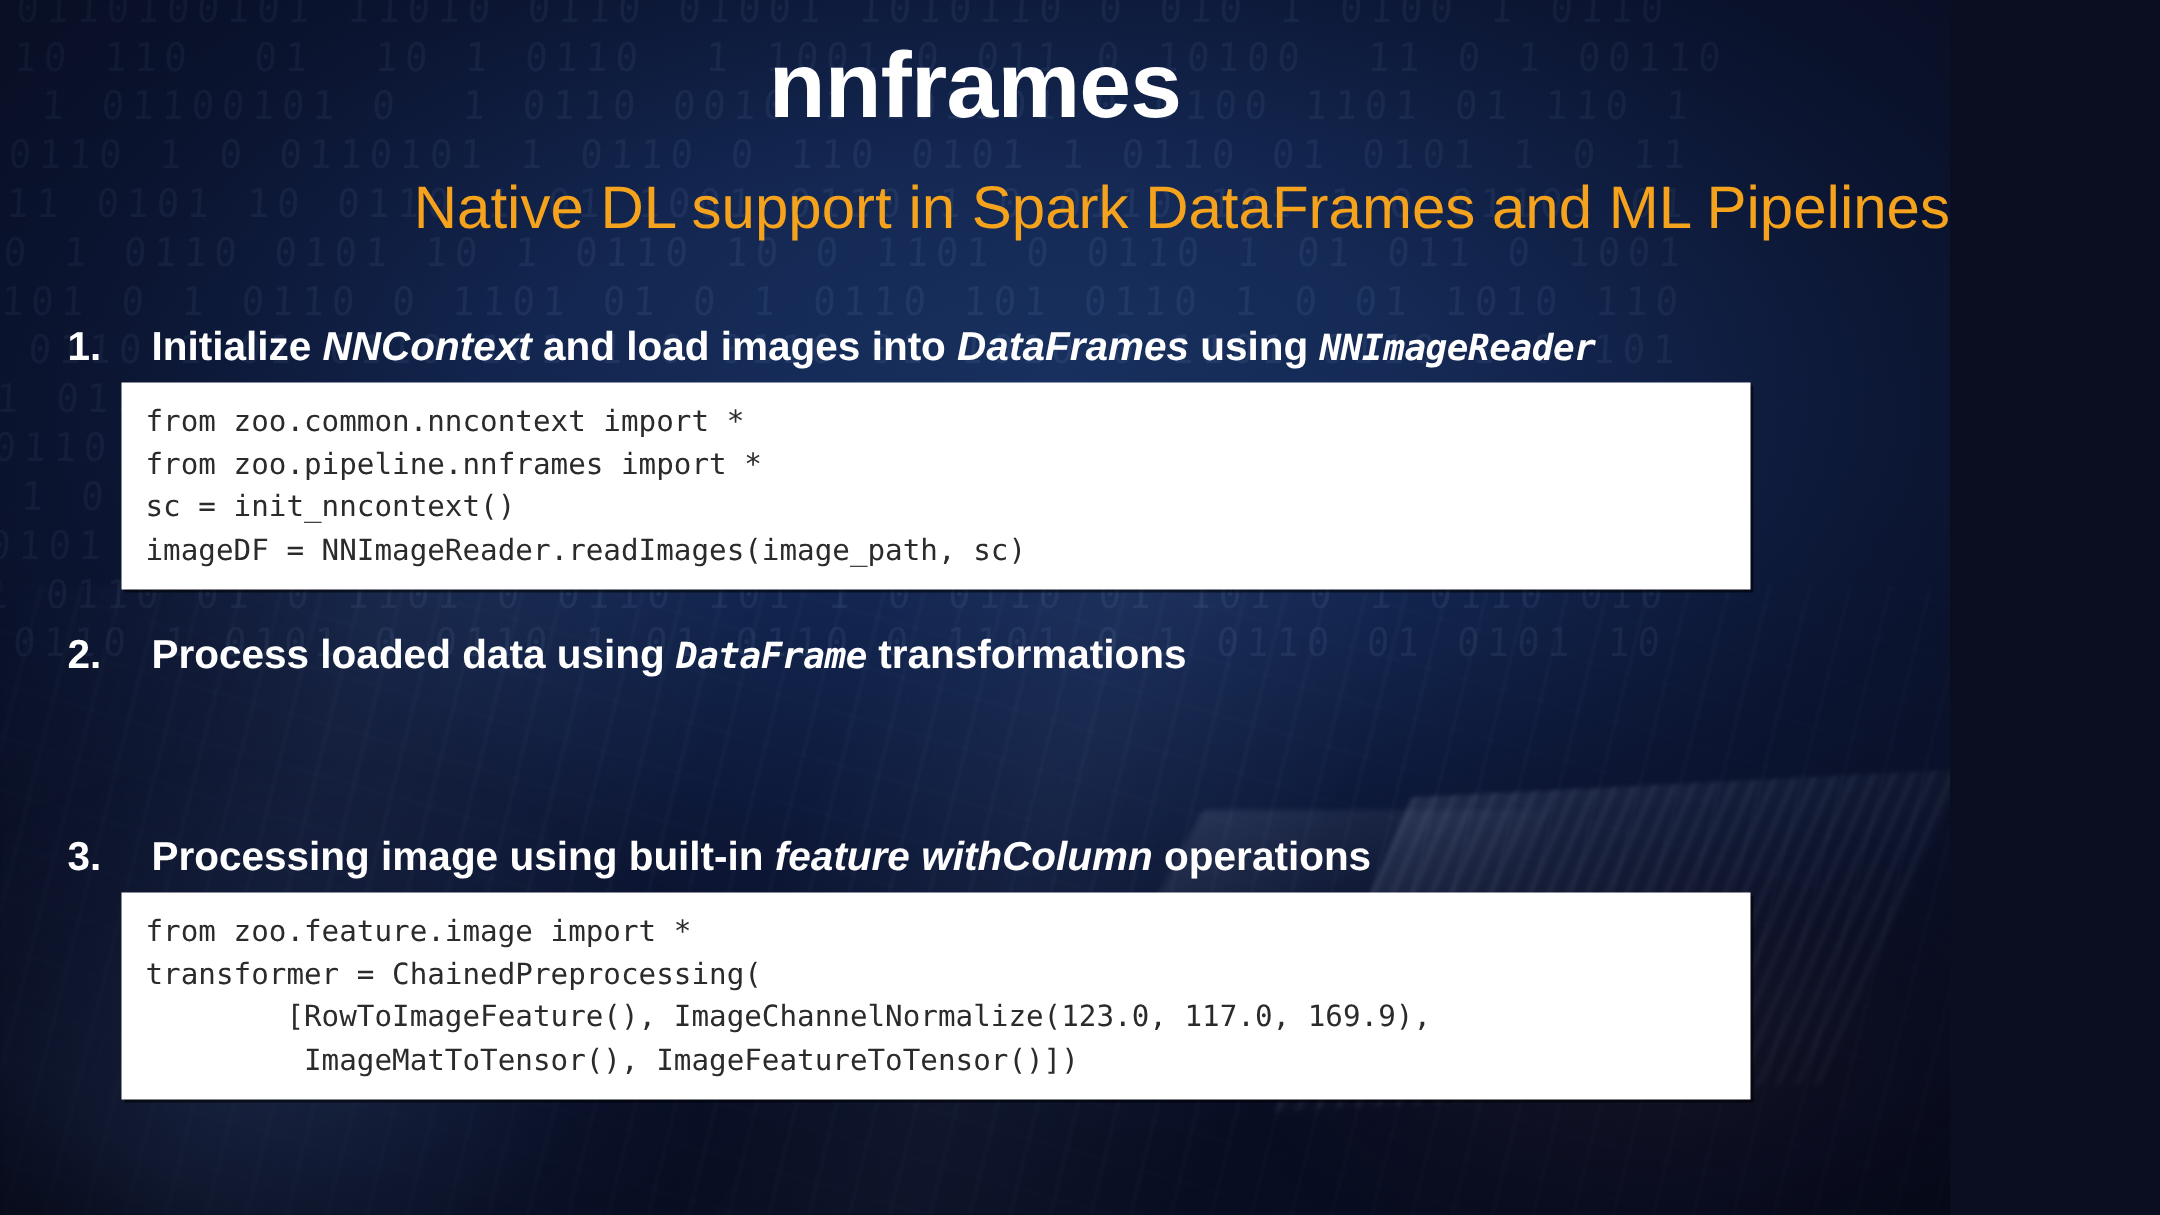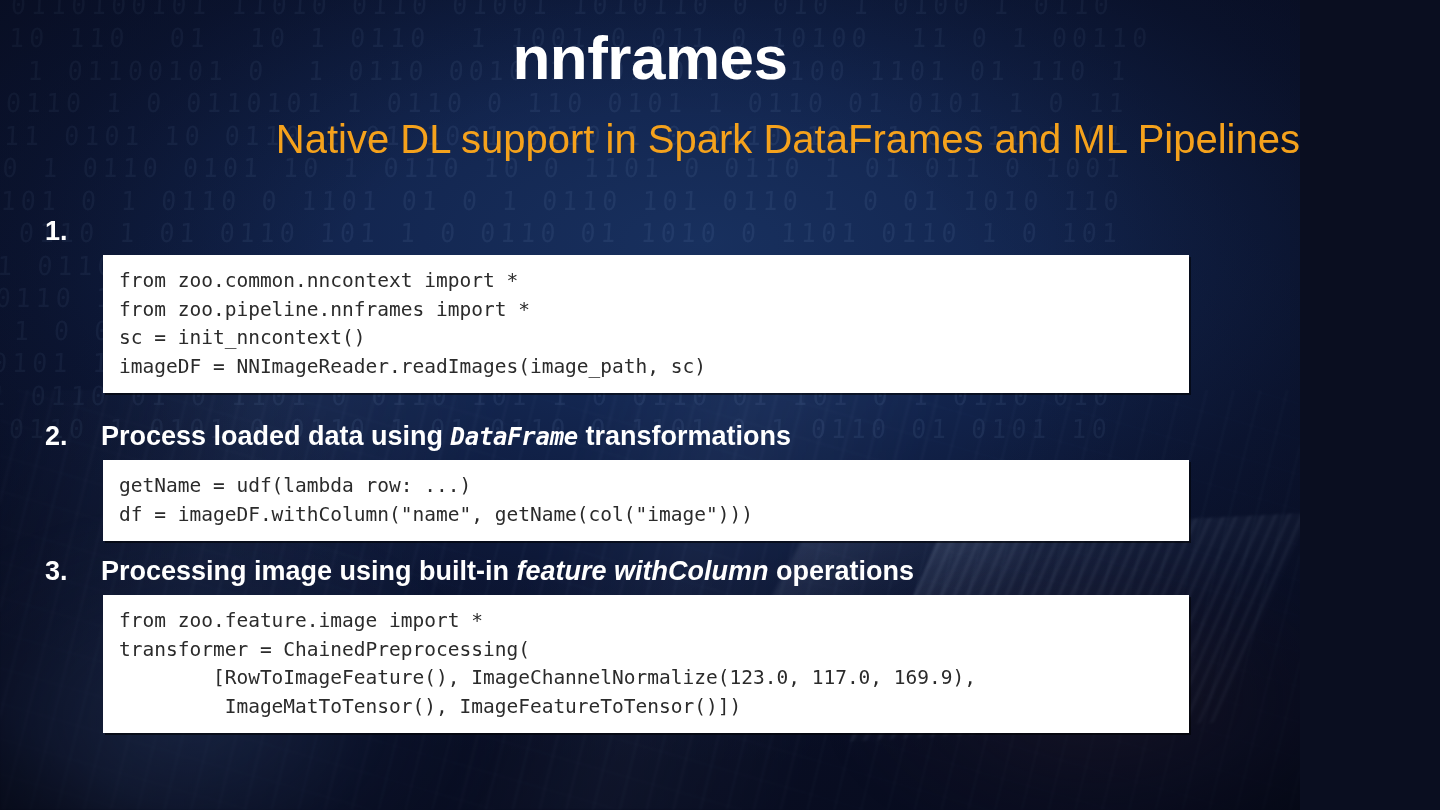--- a/index.html
+++ b/index.html
@@ -136,21 +136,21 @@
   .step-text i { font-style: italic; }
   .step-text .mono {
     font-family: "DejaVu Sans Mono", monospace;
     font-style: italic;
     font-weight: bold;
     font-size: 24px;
     letter-spacing: -0.3px;
   }
 
   .code {
-    margin-left: 58px;
+    margin-left: 36px;
     margin-top: 8px;
     background: #ffffff;
     box-shadow: 2px 2px 0 rgba(0,0,0,0.55);
     padding: 12px 0 12px 16px;
     width: 1086px;
     box-sizing: border-box;
   }
   .code pre {
     margin: 0;
     font-family: "DejaVu Sans Mono", monospace;
@@ -189,38 +189,35 @@
   <div class="bg-vignette"></div>
 
   <div class="content">
 
     <div class="title">nnframes</div>
     <div class="subtitle">Native DL support in Spark DataFrames and ML Pipelines</div>
 
     <div class="step" id="step-0" style="top:216px;">
       <div class="step-head">
         <span class="step-num">1.</span>
+        <span class="step-text"><span>Initialize </span><i>NNContext</i><span> and load images into </span><i>DataFrames</i><span> using </span><span class="mono">NNImageReader</span></span>
       </div>
       <div class="code">
         <pre>from zoo.common.nncontext import *
 from zoo.pipeline.nnframes import *
 sc = init_nncontext()
 imageDF = NNImageReader.readImages(image_path, sc)</pre>
       </div>
     </div>
 
     <div class="step" id="step-1" style="top:421px;">
       <div class="step-head">
         <span class="step-num">2.</span>
         <span class="step-text"><span>Process loaded data using </span><span class="mono">DataFrame</span><span> transformations</span></span>
       </div>
-      <div class="code">
-        <pre>getName = udf(lambda row: ...)
-df = imageDF.withColumn("name", getName(col("image")))</pre>
-      </div>
     </div>
 
     <div class="step" id="step-2" style="top:556px;">
       <div class="step-head">
         <span class="step-num">3.</span>
         <span class="step-text"><span>Processing image using built-in </span><i>feature withColumn</i><span> operations</span></span>
       </div>
       <div class="code">
         <pre>from zoo.feature.image import *
 transformer = ChainedPreprocessing(

